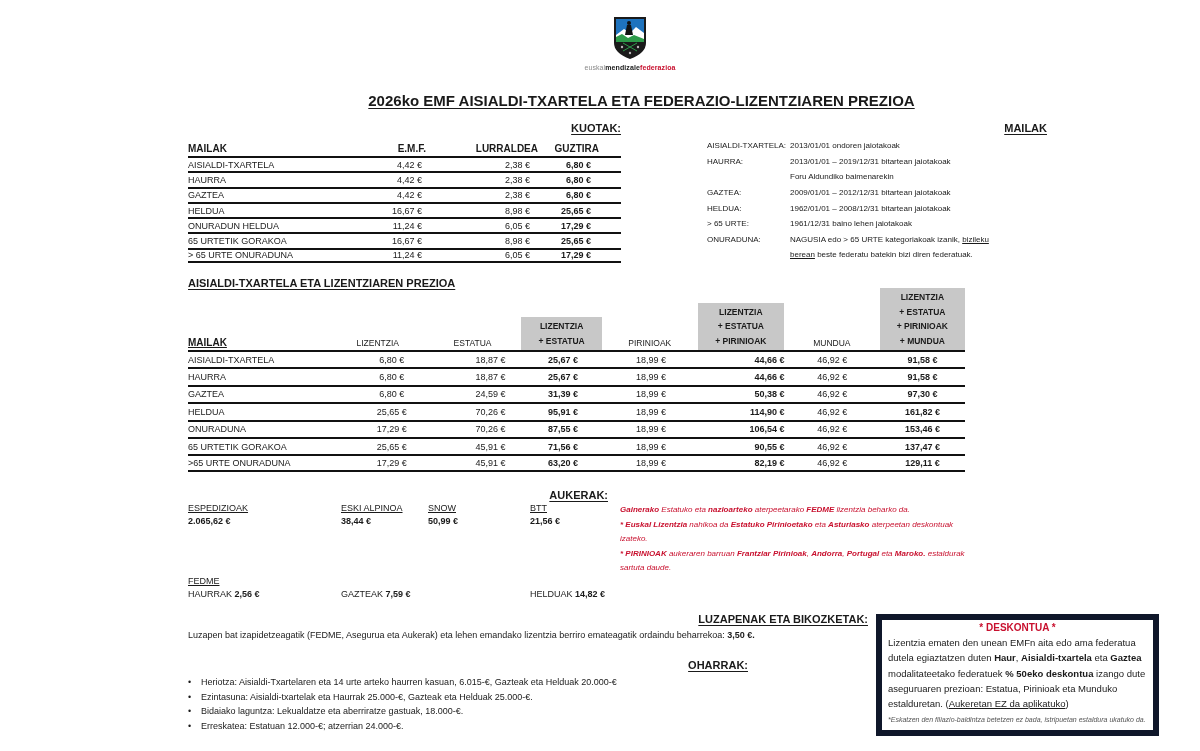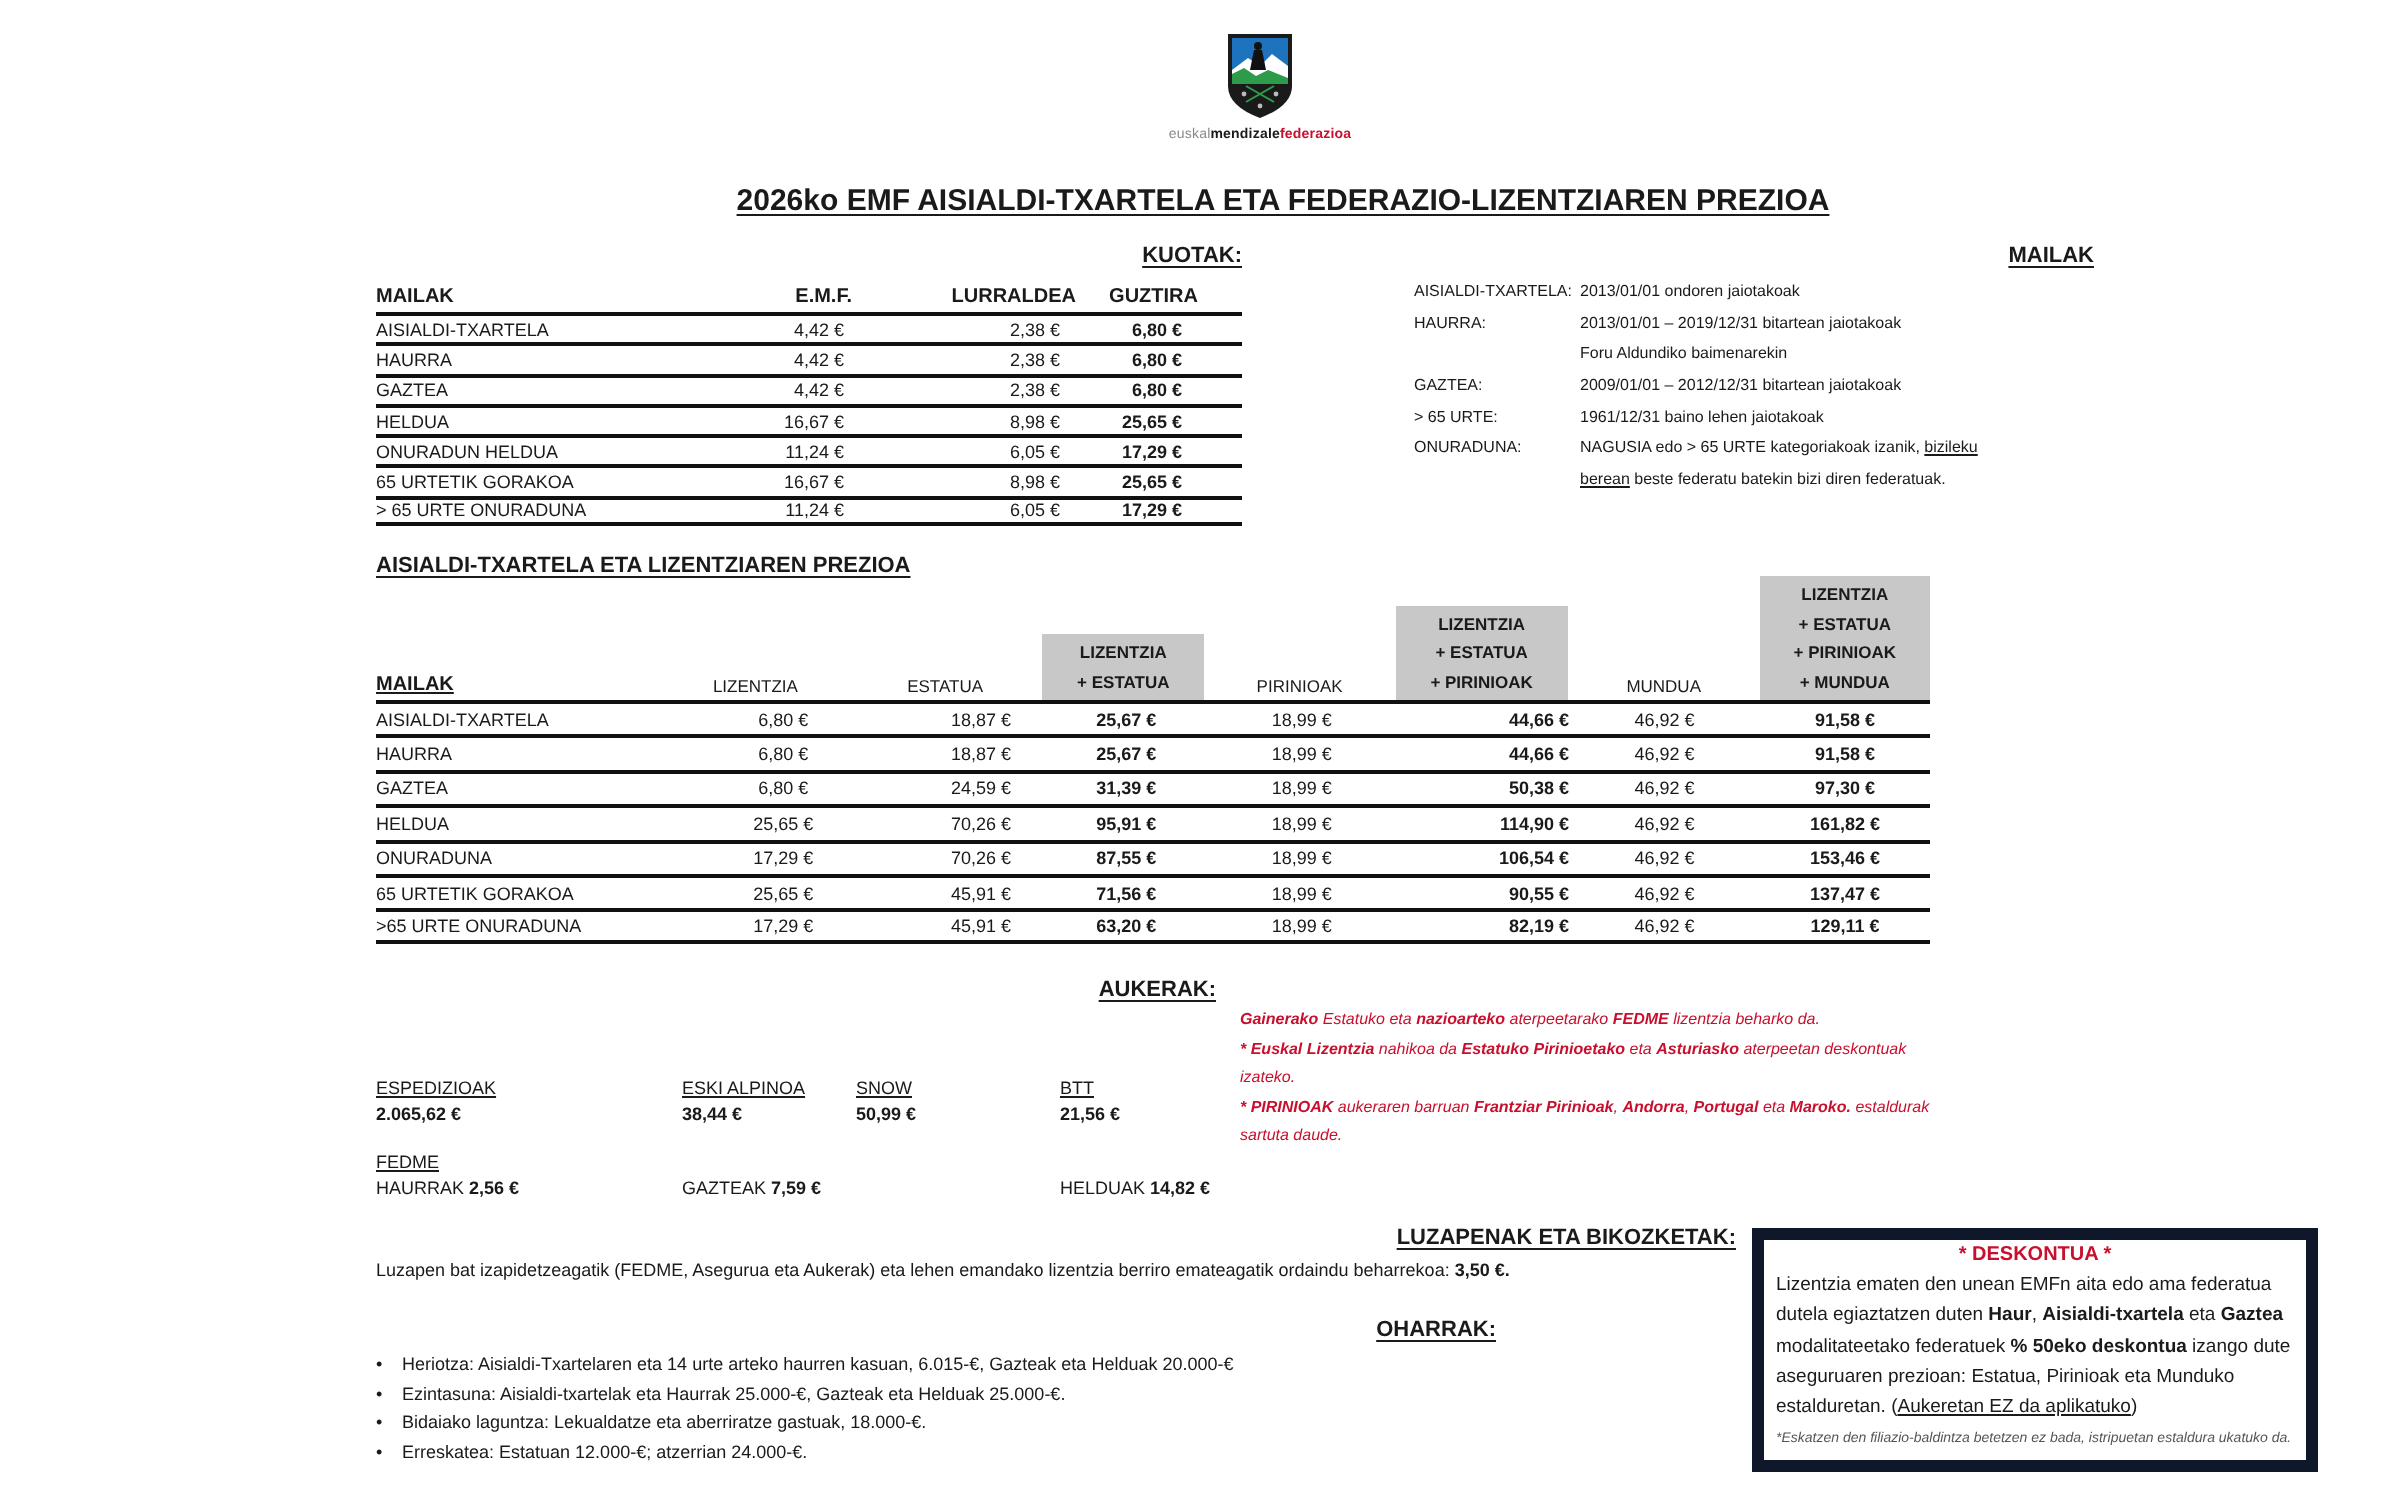--- a/index.html
+++ b/index.html
@@ -56,21 +56,21 @@
   .pc4 { width: 100px; text-align: center; }
   .pc5 { width: 90px; text-align: right; }
   .pc6 { width: 100px; text-align: center; }
   .pc7 { width: 89px; text-align: center; }
   .pt-row .pc1 { padding-left: 28px; }
   .pt-row .pc2 { padding-left: 34px; }
 
   
   .aukerak { left: 188px; top: 489px; width: 420px; }
   .auk-items { display: flex; margin-top: 2px; }
-  .auk-item { font-size: 9px; margin-top: 36px; }
+  .auk-item { font-size: 9px; }
   .auk-item .lbl { text-decoration: underline; display: block; height: 13px; }
   .auk-item .val { font-weight: bold; display: block; }
 
   .fedme { left: 188px; top: 576px; width: 440px; font-size: 9px; }
   .fedme .lbl { text-decoration: underline; display: block; height: 13px; }
   .fedme-row { display: flex; }
 
   .notes-red { left: 620px; top: 503px; width: 360px; color: #c8102e; font-style: italic; font-size: 8px; line-height: 14.5px; }
   .notes-red b { font-weight: bold; }
 
@@ -174,20 +174,24 @@
         <div class="md-label">HAURRA:</div>
         <div class="md-val">2013/01/01 – 2019/12/31 bitartean jaiotakoak</div>
       </div>
       <div class="md-row">
         <div class="md-label"></div>
         <div class="md-val">Foru Aldundiko baimenarekin</div>
       </div>
       <div class="md-row">
         <div class="md-label">GAZTEA:</div>
         <div class="md-val">2009/01/01 – 2012/12/31 bitartean jaiotakoak</div>
+      </div>
+      <div class="md-row">
+        <div class="md-label">HELDUA:</div>
+        <div class="md-val">1962/01/01 – 2008/12/31 bitartean jaiotakoak</div>
       </div>
       <div class="md-row">
         <div class="md-label">&gt; 65 URTE:</div>
         <div class="md-val">1961/12/31 baino lehen jaiotakoak</div>
       </div>
       <div class="md-row">
         <div class="md-label">ONURADUNA:</div>
         <div class="md-val"><span>NAGUSIA edo &gt; 65 URTE kategoriakoak izanik, </span><u>bizileku</u></div>
       </div>
       <div class="md-row">

